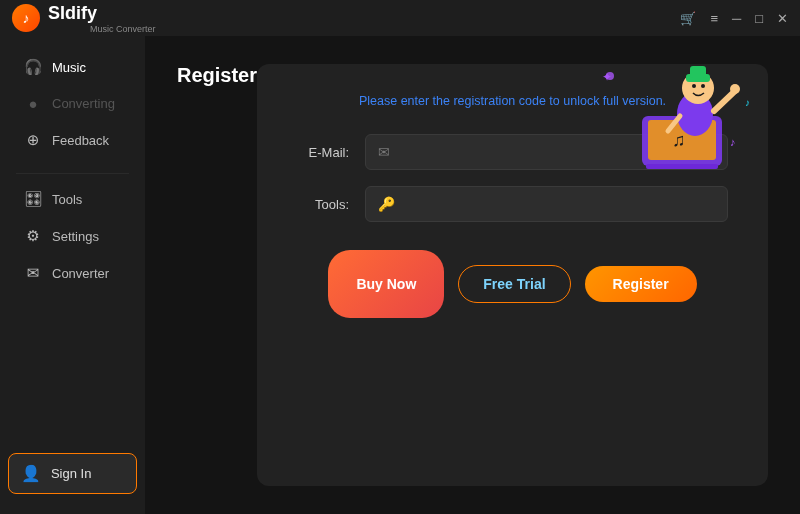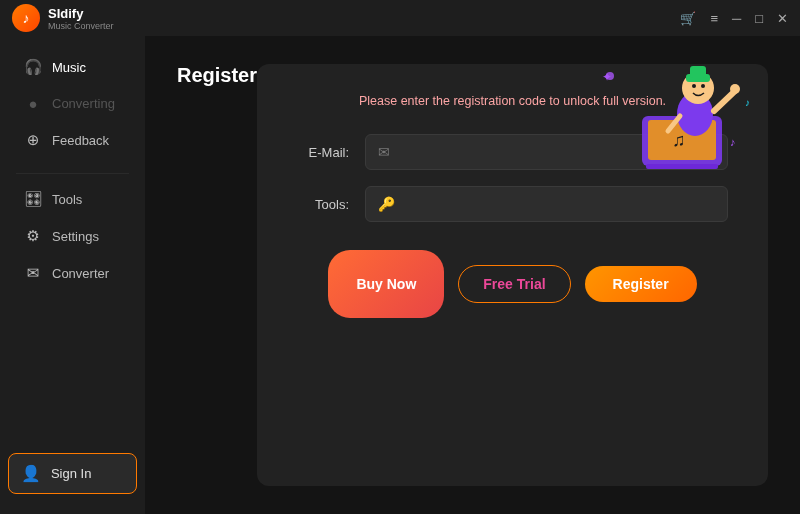--- a/index.html
+++ b/index.html
@@ -35,22 +35,22 @@
       background: linear-gradient(135deg, #ff7a00, #ff4500);
       border-radius: 50%;
       display: flex;
       align-items: center;
       justify-content: center;
       font-size: 14px;
       color: white;
       font-weight: bold;
     }
     .app-title-block { display: flex; flex-direction: column; }
-    .app-name { font-size: 13px; font-weight: 600; color: #fff; }
-    .app-subtitle { font-size: 9px; color: #888; }
+    .app-name { font-size: 18px; font-weight: 600; color: #fff; }
+    .app-subtitle { font-size: 9px; color: #888; margin-left: 42px; }
     .titlebar-controls {
       display: flex;
       align-items: center;
       gap: 14px;
     }
     .titlebar-icon {
       color: #aaa;
       font-size: 13px;
       cursor: pointer;
     }
@@ -144,21 +144,21 @@
     .register-card {
       background: #222;
       border-radius: 12px;
       padding: 30px 40px 36px;
       max-width: 520px;
       width: 100%;
     }
 
     .register-desc {
       text-align: center;
-      color: #fca5a5;
+      color: #3b82f6;
       font-size: 12.5px;
       margin-bottom: 26px;
     }
 
     .form-row {
       display: flex;
       align-items: center;
       margin-bottom: 16px;
       gap: 16px;
     }
@@ -211,21 +211,21 @@
       font-weight: 600;
       cursor: pointer;
       min-width: 110px;
     }
 
     .btn-free-trial {
       background: transparent;
       border: 1.5px solid #ff7a00;
       border-radius: 22px;
       padding: 10px 24px;
-      color: #ec4899;
+      color: #7dd3fc;
       font-size: 14px;
       font-weight: 600;
       cursor: pointer;
       min-width: 110px;
     }
 
     .btn-register {
       background: linear-gradient(135deg, #ff9500, #ff6600);
       border: none;
       border-radius: 22px;

